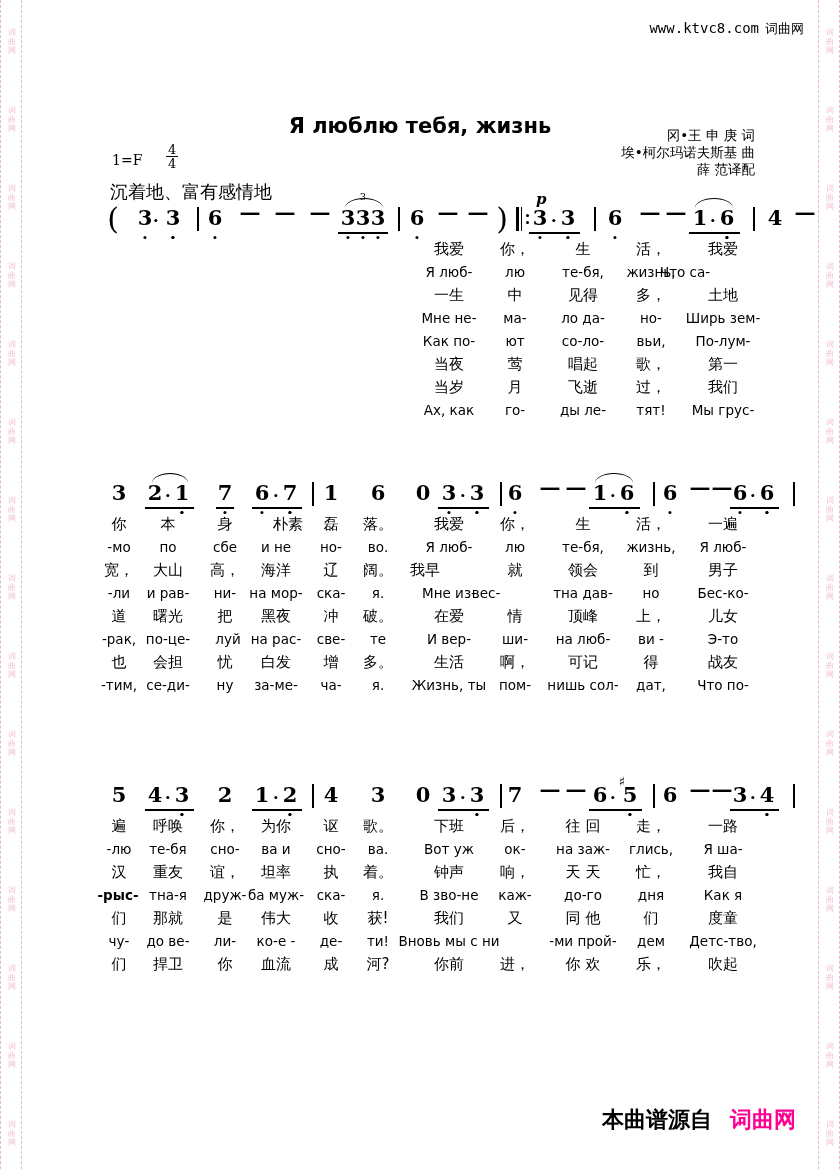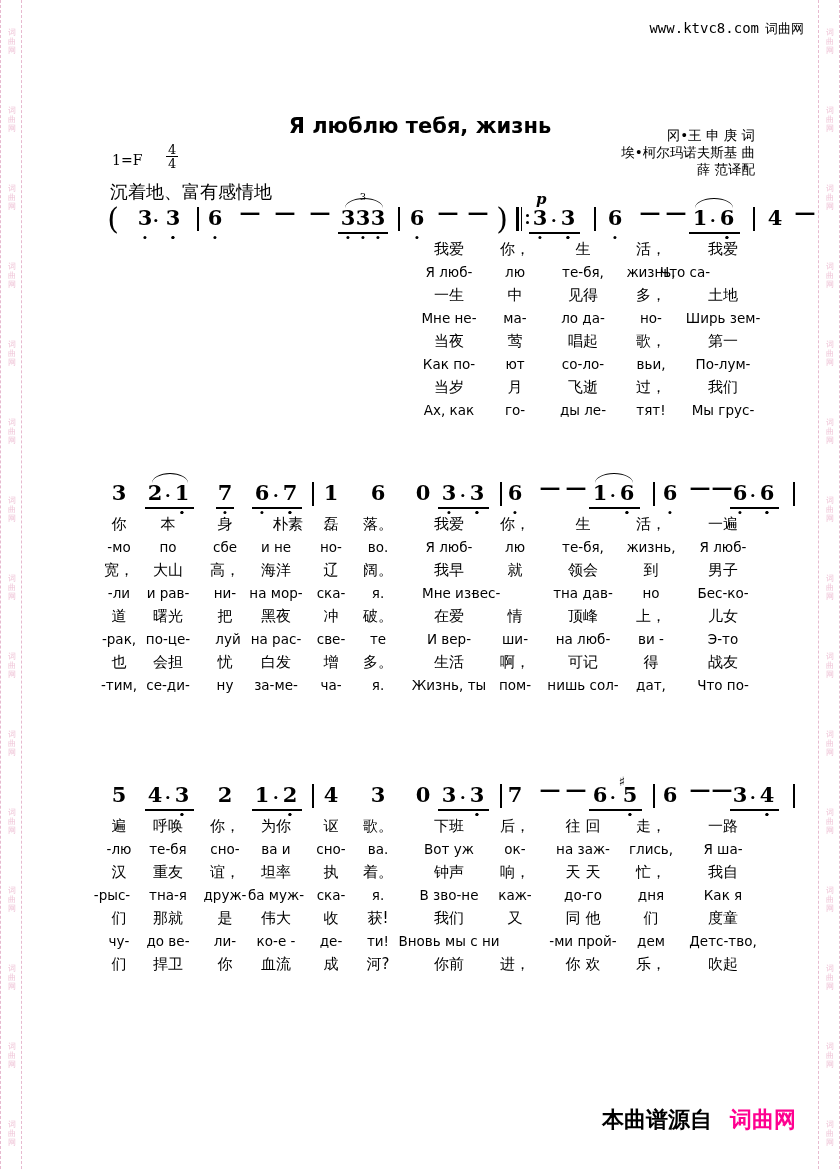--- a/index.html
+++ b/index.html
@@ -456,32 +456,32 @@
           <span class="lyr" style="left: 723px;">土地</span>
         </div>
         <div class="lyricrow">
           <span class="lyr ru" style="left: 449px;">Мне не-</span>
           <span class="lyr ru" style="left: 515px;">ма-</span>
           <span class="lyr ru" style="left: 583px;">ло да-</span>
           <span class="lyr ru" style="left: 651px;">но-</span>
           <span class="lyr ru" style="left: 723px;">Ширь зем-</span>
         </div>
         <div class="lyricrow">
+          <span class="lyr ru" style="left: 449px;">Как по-</span>
+          <span class="lyr ru" style="left: 515px;">ют</span>
+          <span class="lyr ru" style="left: 583px;">со-ло-</span>
+          <span class="lyr ru" style="left: 651px;">вьи,</span>
+          <span class="lyr ru" style="left: 723px;">По-лум-</span>
+        </div>
+        <div class="lyricrow">
           <span class="lyr" style="left: 449px;">当夜</span>
           <span class="lyr" style="left: 515px;">莺</span>
           <span class="lyr" style="left: 583px;">唱起</span>
           <span class="lyr" style="left: 651px;">歌，</span>
           <span class="lyr" style="left: 723px;">第一</span>
-        </div>
-        <div class="lyricrow">
-          <span class="lyr ru" style="left: 449px;">Как по-</span>
-          <span class="lyr ru" style="left: 515px;">ют</span>
-          <span class="lyr ru" style="left: 583px;">со-ло-</span>
-          <span class="lyr ru" style="left: 651px;">вьи,</span>
-          <span class="lyr ru" style="left: 723px;">По-лум-</span>
         </div>
         <div class="lyricrow">
           <span class="lyr" style="left: 449px;">当岁</span>
           <span class="lyr" style="left: 515px;">月</span>
           <span class="lyr" style="left: 583px;">飞逝</span>
           <span class="lyr" style="left: 651px;">过，</span>
           <span class="lyr" style="left: 723px;">我们</span>
         </div>
         <div class="lyricrow">
           <span class="lyr ru" style="left: 449px;">Ах, как</span>
@@ -574,21 +574,21 @@
           <span class="lyr ru" style="left: 651px;">жизнь,</span>
           <span class="lyr ru" style="left: 723px;">Я люб-</span>
         </div>
         <div class="lyricrow">
           <span class="lyr" style="left: 119px;">宽，</span>
           <span class="lyr" style="left: 168px;">大山</span>
           <span class="lyr" style="left: 225px;">高，</span>
           <span class="lyr" style="left: 276px;">海洋</span>
           <span class="lyr" style="left: 331px;">辽</span>
           <span class="lyr" style="left: 378px;">阔。</span>
-          <span class="lyr" style="left: 449px;">我早</span>
+          <span class="lyr" style="left: 425px;">我早</span>
           <span class="lyr" style="left: 515px;">就</span>
           <span class="lyr" style="left: 583px;">领会</span>
           <span class="lyr" style="left: 651px;">到</span>
           <span class="lyr" style="left: 723px;">男子</span>
         </div>
         <div class="lyricrow">
           <span class="lyr ru" style="left: 119px;">-ли</span>
           <span class="lyr ru" style="left: 168px;">и рав-</span>
           <span class="lyr ru" style="left: 225px;">ни-</span>
           <span class="lyr ru" style="left: 276px;">на мор-</span>
@@ -735,21 +735,21 @@
           <span class="lyr" style="left: 276px;">坦率</span>
           <span class="lyr" style="left: 331px;">执</span>
           <span class="lyr" style="left: 378px;">着。</span>
           <span class="lyr" style="left: 449px;">钟声</span>
           <span class="lyr" style="left: 515px;">响，</span>
           <span class="lyr" style="left: 583px;">天 天</span>
           <span class="lyr" style="left: 651px;">忙，</span>
           <span class="lyr" style="left: 723px;">我自</span>
         </div>
         <div class="lyricrow">
-          <span class="lyr ru" style="left: 112px;">-рыс-</span>
+          <span class="lyr ru" style="left: 118px; font-weight: bold;">-рыс-</span>
           <span class="lyr ru" style="left: 168px;">тна-я</span>
           <span class="lyr ru" style="left: 225px;">друж-</span>
           <span class="lyr ru" style="left: 276px;">ба муж-</span>
           <span class="lyr ru" style="left: 331px;">ска-</span>
           <span class="lyr ru" style="left: 378px;">я.</span>
           <span class="lyr ru" style="left: 449px;">В зво-не</span>
           <span class="lyr ru" style="left: 515px;">каж-</span>
           <span class="lyr ru" style="left: 583px;">до-го</span>
           <span class="lyr ru" style="left: 651px;">дня</span>
           <span class="lyr ru" style="left: 723px;">Как я</span>

